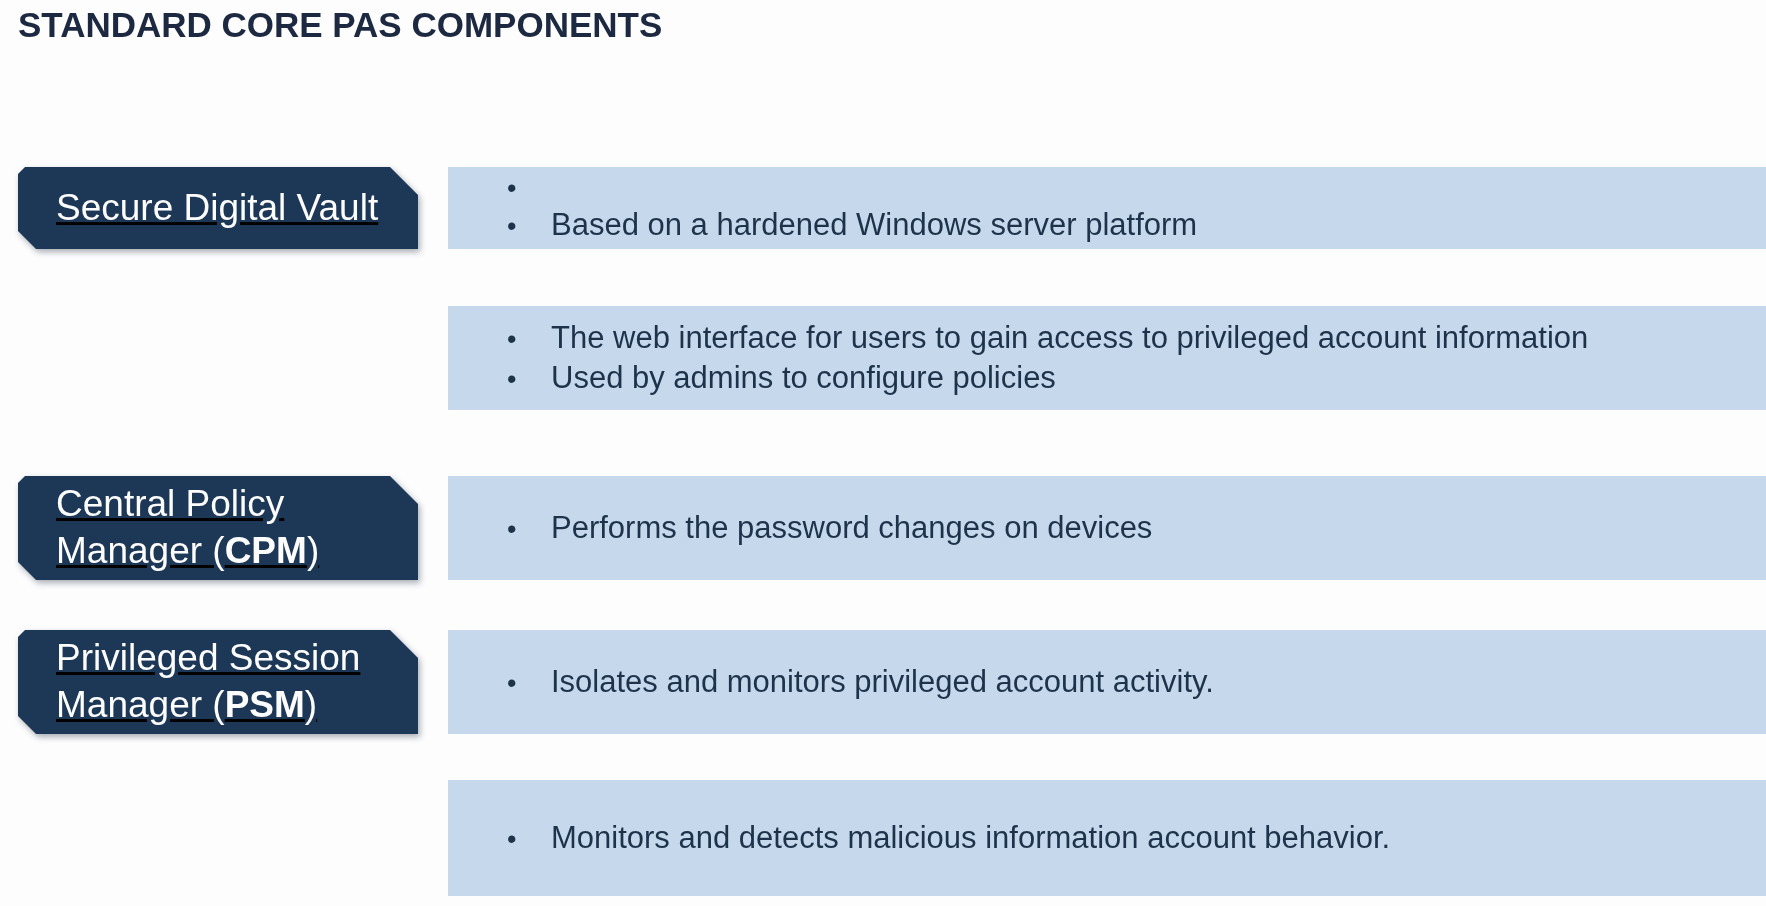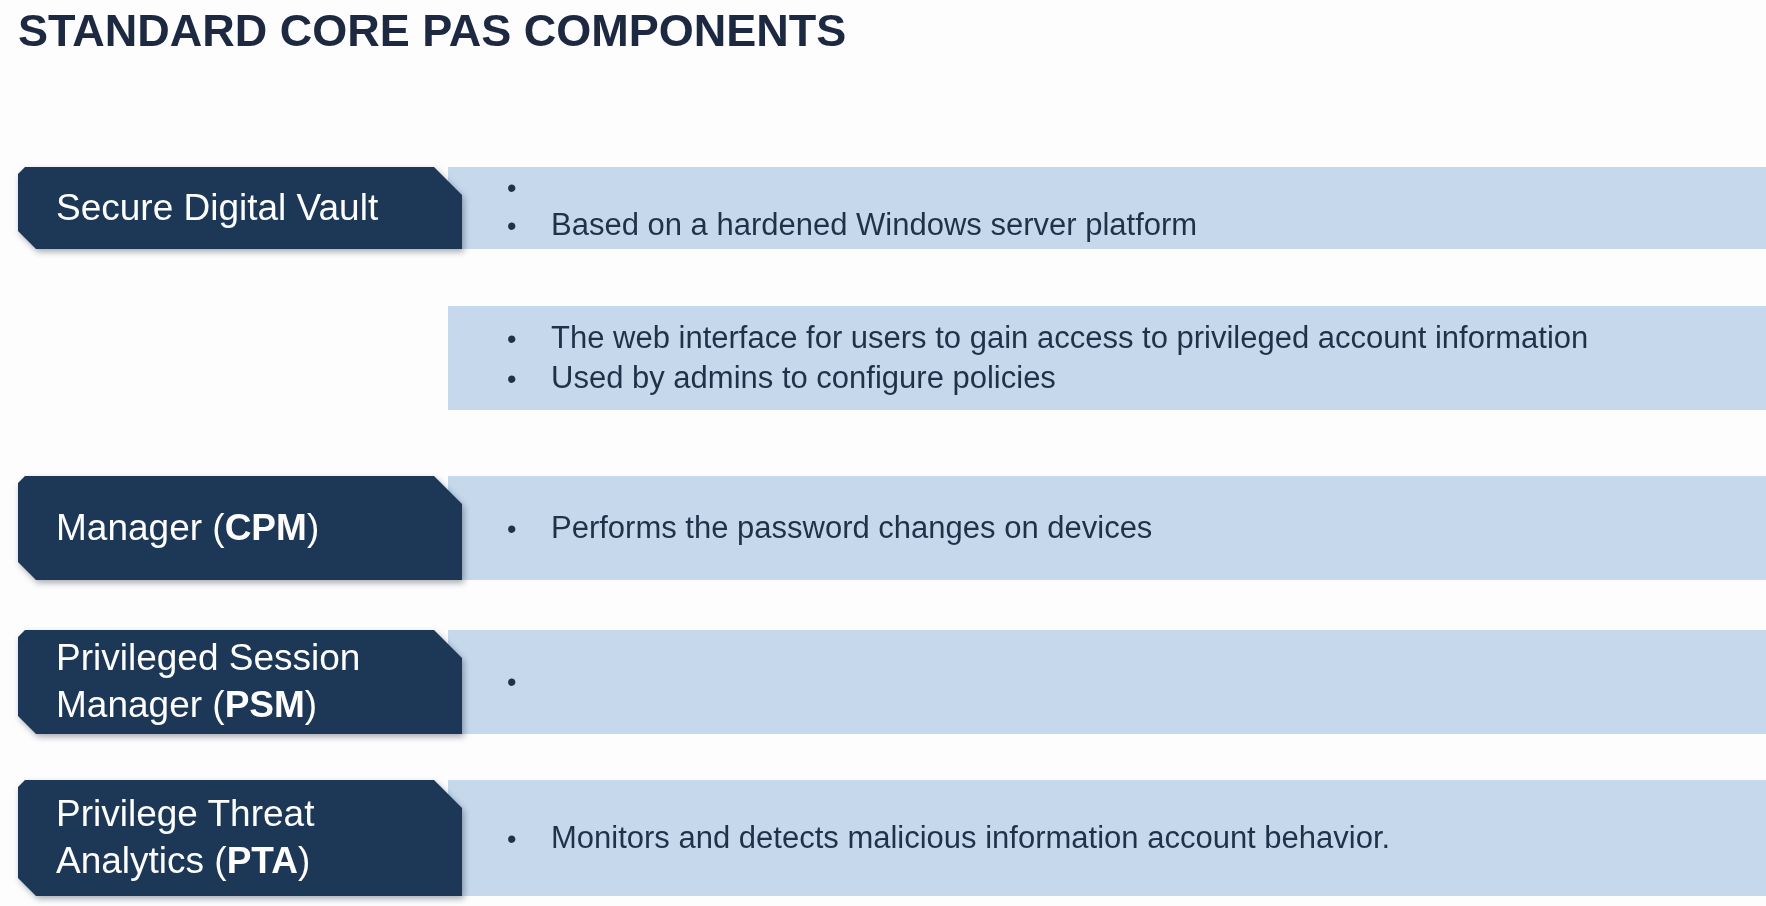--- a/index.html
+++ b/index.html
@@ -12,21 +12,21 @@
     height: 906px;
     overflow: hidden;
     background: var(--page-bg, #fdfdfe);
     font-family: "Liberation Sans", sans-serif;
   }
   .title {
     position: absolute;
     left: 18px;
     top: 5px;
     margin: 0;
-    font-size: 45px;
+    font-size: 35px;
     font-weight: bold;
     color: var(--title-text, #1c2941);
     letter-spacing: 0px;
     white-space: nowrap;
   }
   .row {
     position: absolute;
     left: 0;
     right: 0;
   }
@@ -68,22 +68,23 @@
   }
   .btxt {
     white-space: nowrap;
   }
 
   .tagwrap {
     position: absolute;
     left: 18px;
     top: 0;
     bottom: 0;
-    width: 444px;
+    width: 400px;
     filter: drop-shadow(2px 3px 3px rgba(10, 20, 40, 0.35));
+    text-decoration: underline;
   }
   .tag {
     width: 100%;
     height: 100%;
     box-sizing: border-box;
     background: var(--label-box-bg, #1d3857);
     color: var(--label-text, #fdfdfd);
     clip-path: polygon(7px 0, calc(100% - 28px) 0, 100% 28px, 100% 100%, 18px 100%, 0 calc(100% - 18px), 0 7px);
     display: flex;
     flex-direction: column;
@@ -138,49 +139,45 @@
   <div class="panel">
     <ul class="bullets">
       <li class="bullet">
         <span class="dot">•</span>
         <span class="btxt">Performs the password changes on devices</span>
       </li>
     </ul>
   </div>
   <div class="tagwrap">
     <div class="tag">
+      <div class="tline"><span>Central Policy</span></div>
       <div class="tline"><span>Manager (</span><b class="acr">CPM</b><span>)</span></div>
     </div>
   </div>
 </section>
 
 <section class="row r4">
   <div class="panel">
     <ul class="bullets">
       <li class="bullet">
         <span class="dot">•</span>
+        <span class="btxt">Isolates and monitors privileged account activity.</span>
       </li>
     </ul>
   </div>
   <div class="tagwrap">
     <div class="tag">
       <div class="tline"><span>Privileged Session</span></div>
       <div class="tline"><span>Manager (</span><b class="acr">PSM</b><span>)</span></div>
     </div>
   </div>
 </section>
 
 <section class="row r5">
   <div class="panel">
     <ul class="bullets">
       <li class="bullet">
         <span class="dot">•</span>
         <span class="btxt">Monitors and detects malicious information account behavior.</span>
       </li>
     </ul>
   </div>
-  <div class="tagwrap">
-    <div class="tag">
-      <div class="tline"><span>Privilege Threat</span></div>
-      <div class="tline"><span>Analytics (</span><b class="acr">PTA</b><span>)</span></div>
-    </div>
-  </div>
 </section>
 
 </body></html>

